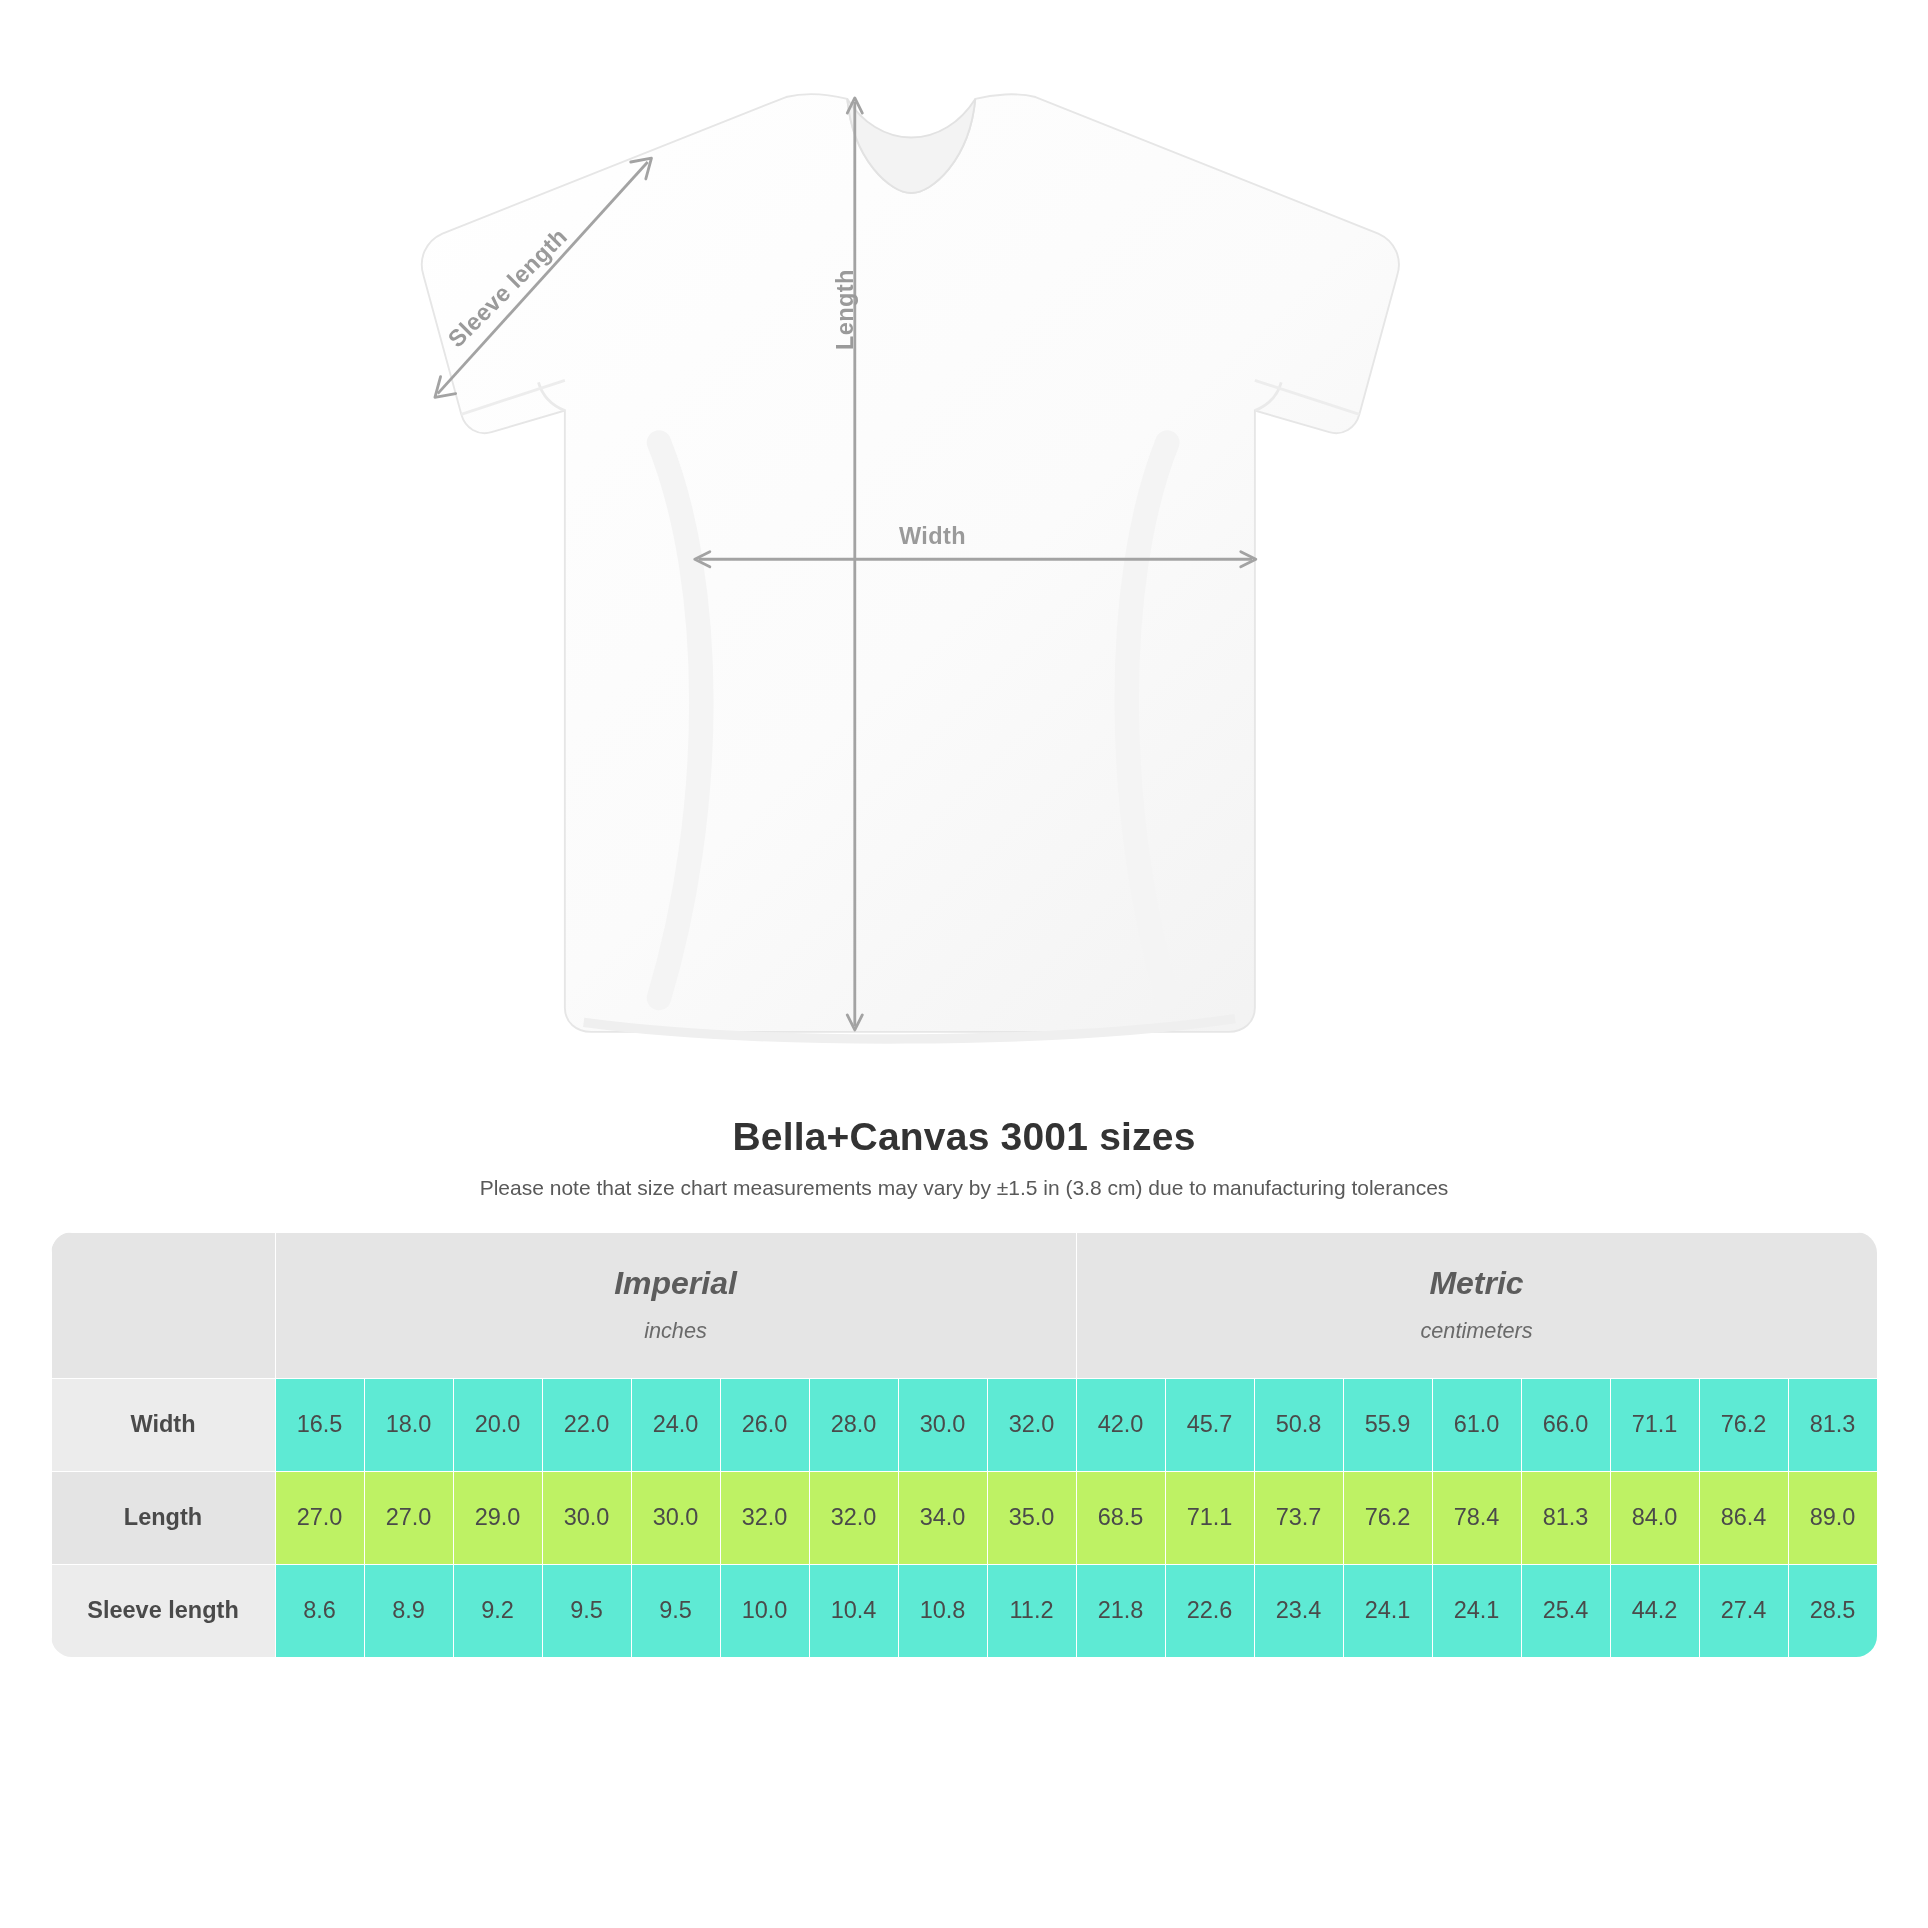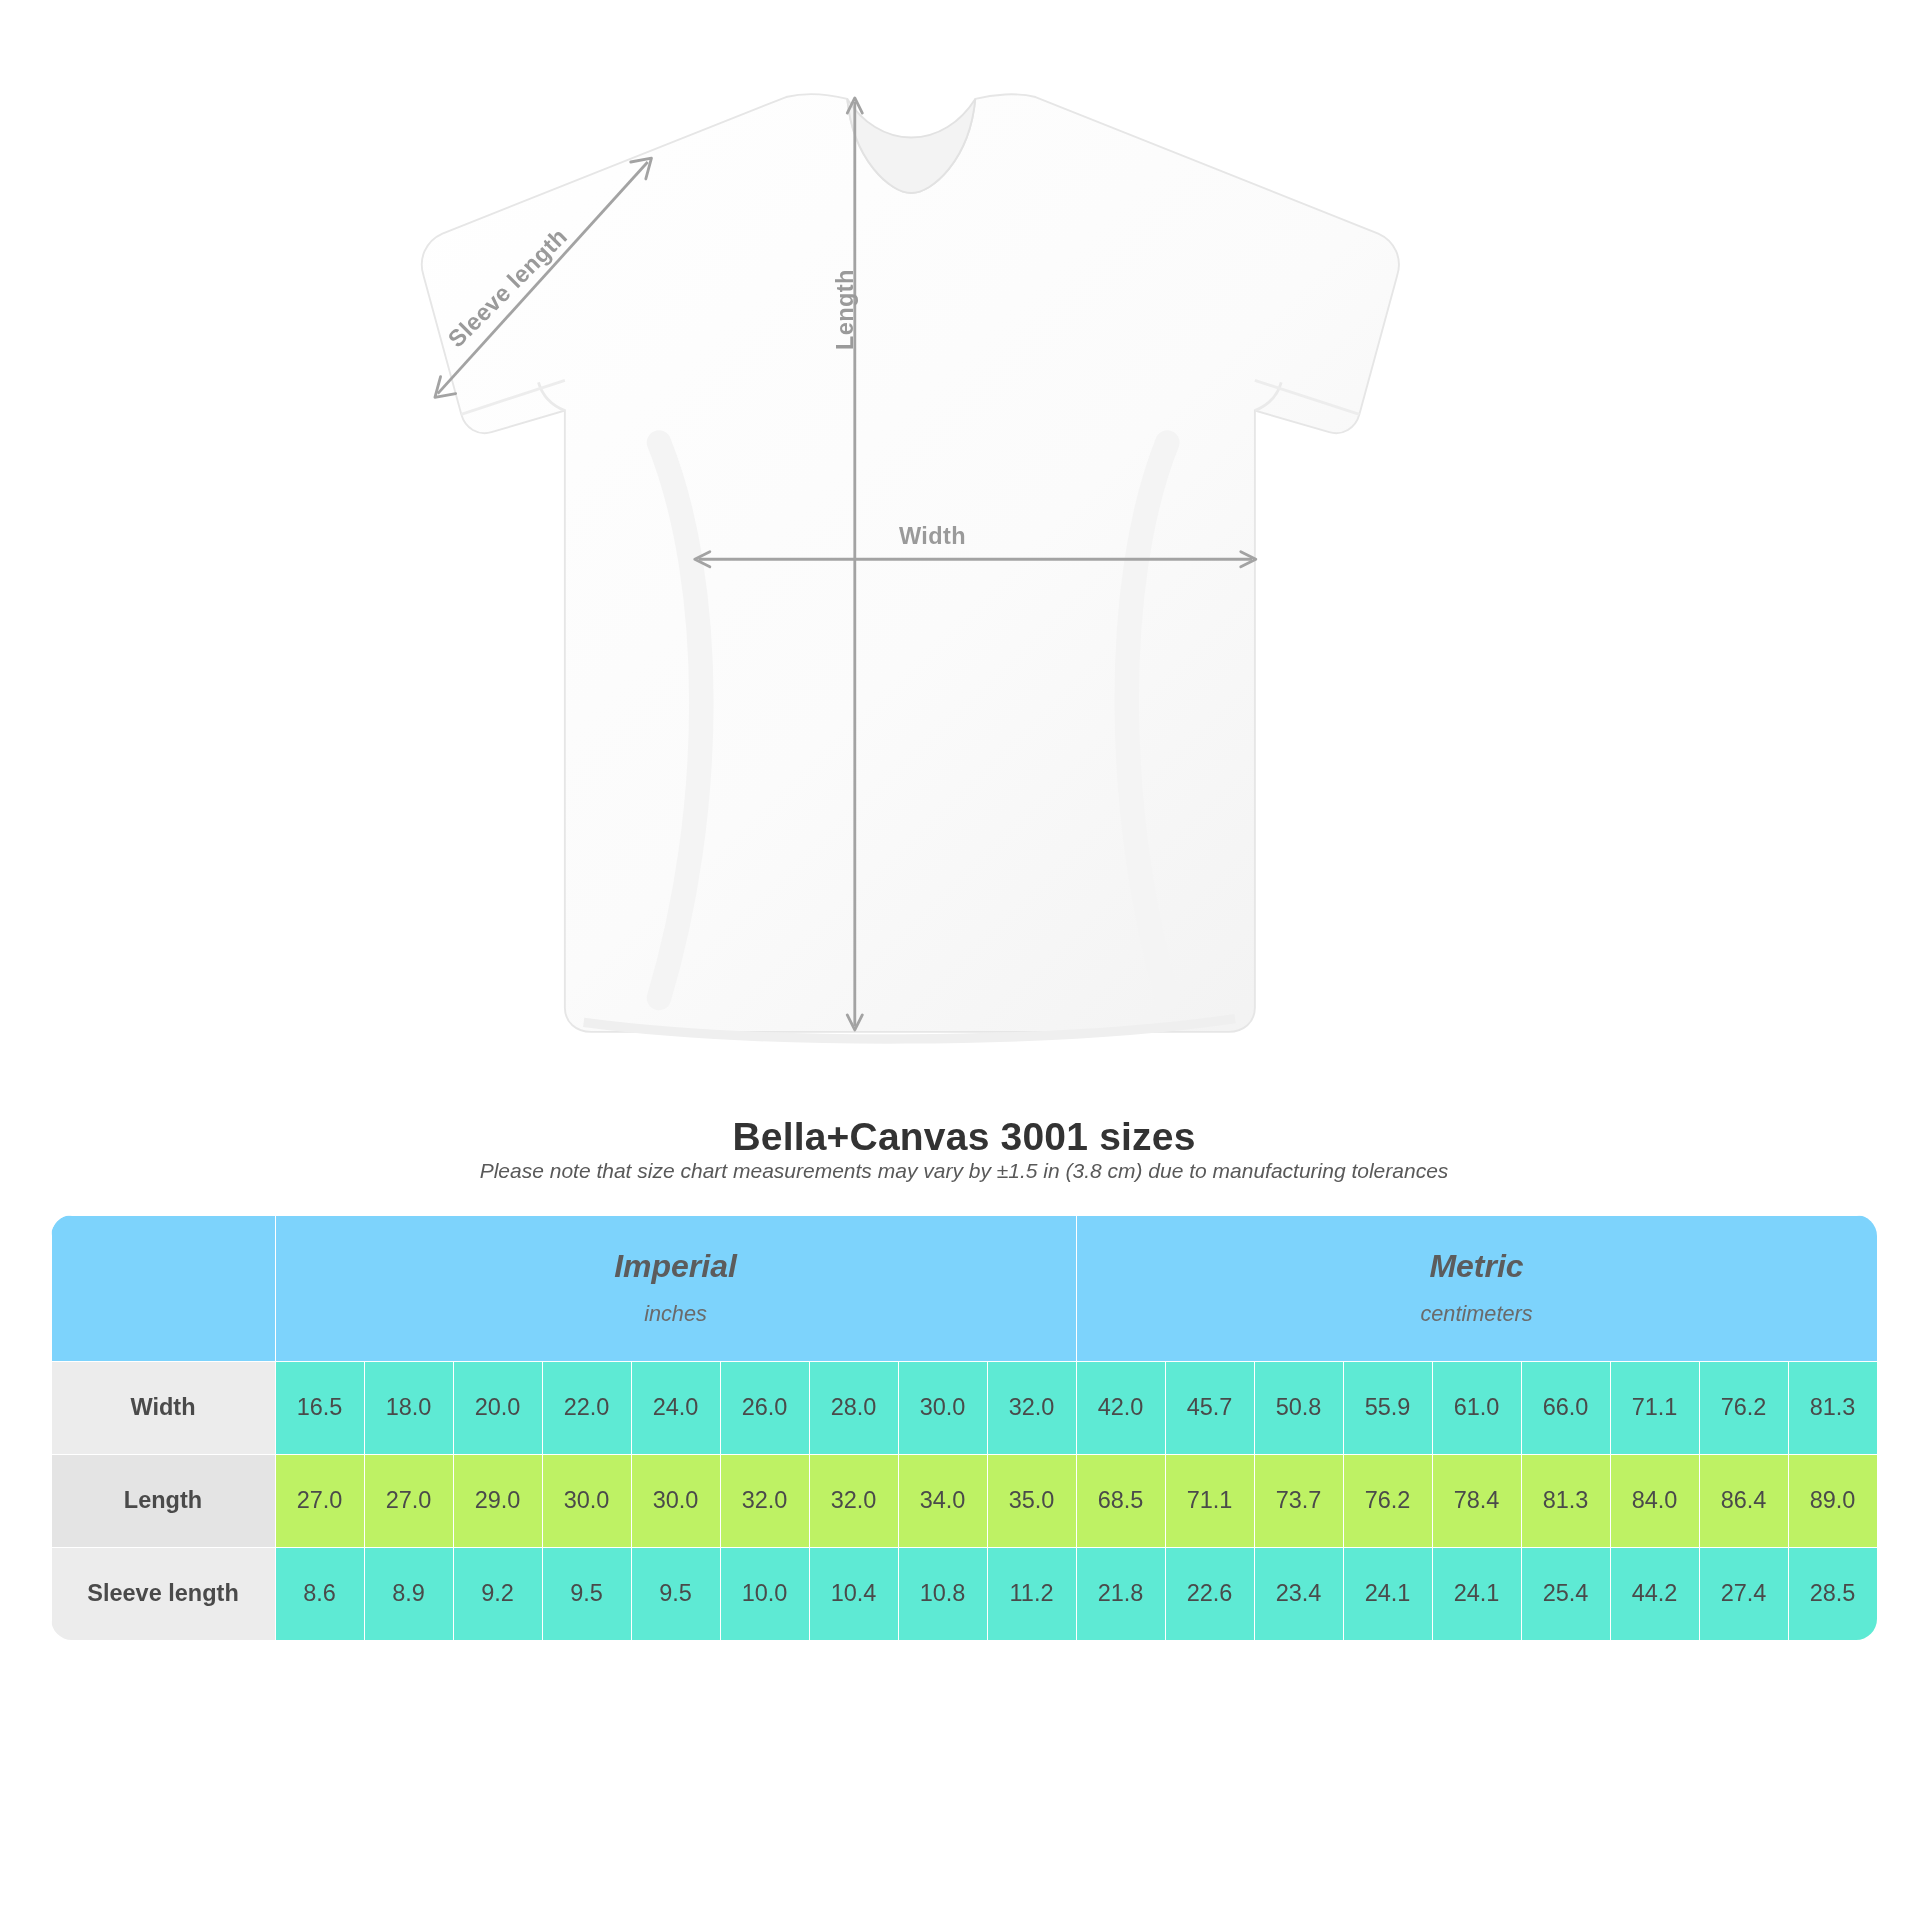--- a/index.html
+++ b/index.html
@@ -65,22 +65,22 @@
     text-align: center;
     margin-top: 3.8px;
   }
   .chart-title {
     font-size: 39px;
     font-weight: bold;
     color: #333333;
     letter-spacing: 0.2px;
   }
   .chart-note {
+    margin-top: 17px;
     font-size: 21px;
-    font-style: italic;
     color: #595959;
   }
 
   
   .table-wrap {
     margin: 32px auto 0 auto;
     width: 1827px;
     border-radius: 21px;
     overflow: hidden;
     background: #ffffff;
@@ -96,21 +96,21 @@
   table.size-table th {
     border: 0.9px solid #ffffff;
     text-align: center;
     vertical-align: middle;
     font-size: 23.5px;
     color: #4a4a4a;
   }
 
   
   .unit-row td {
-    background: #7dd3fc;
+    background: #e5e5e5;
     height: 143px;
     border: none;
   }
   .unit-name {
     font-size: 32px;
     font-style: italic;
     font-weight: bold;
     color: #5c5c5c;
     line-height: 1.1;
   }

